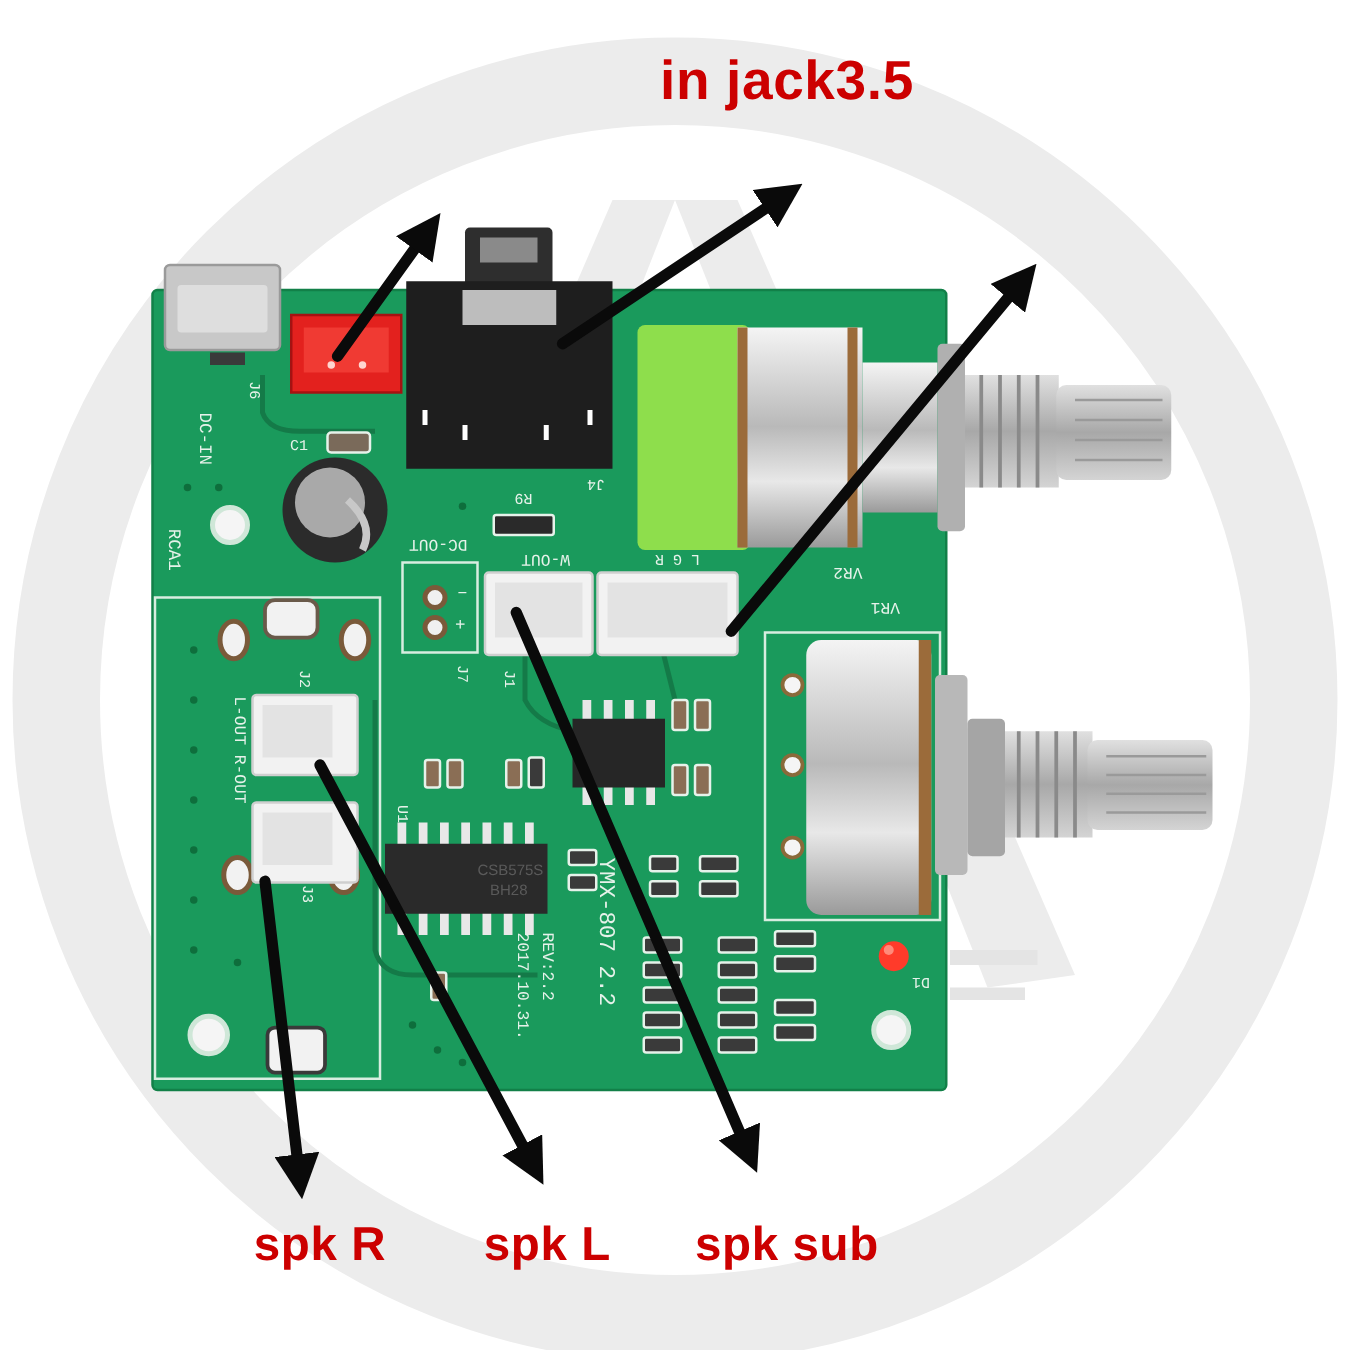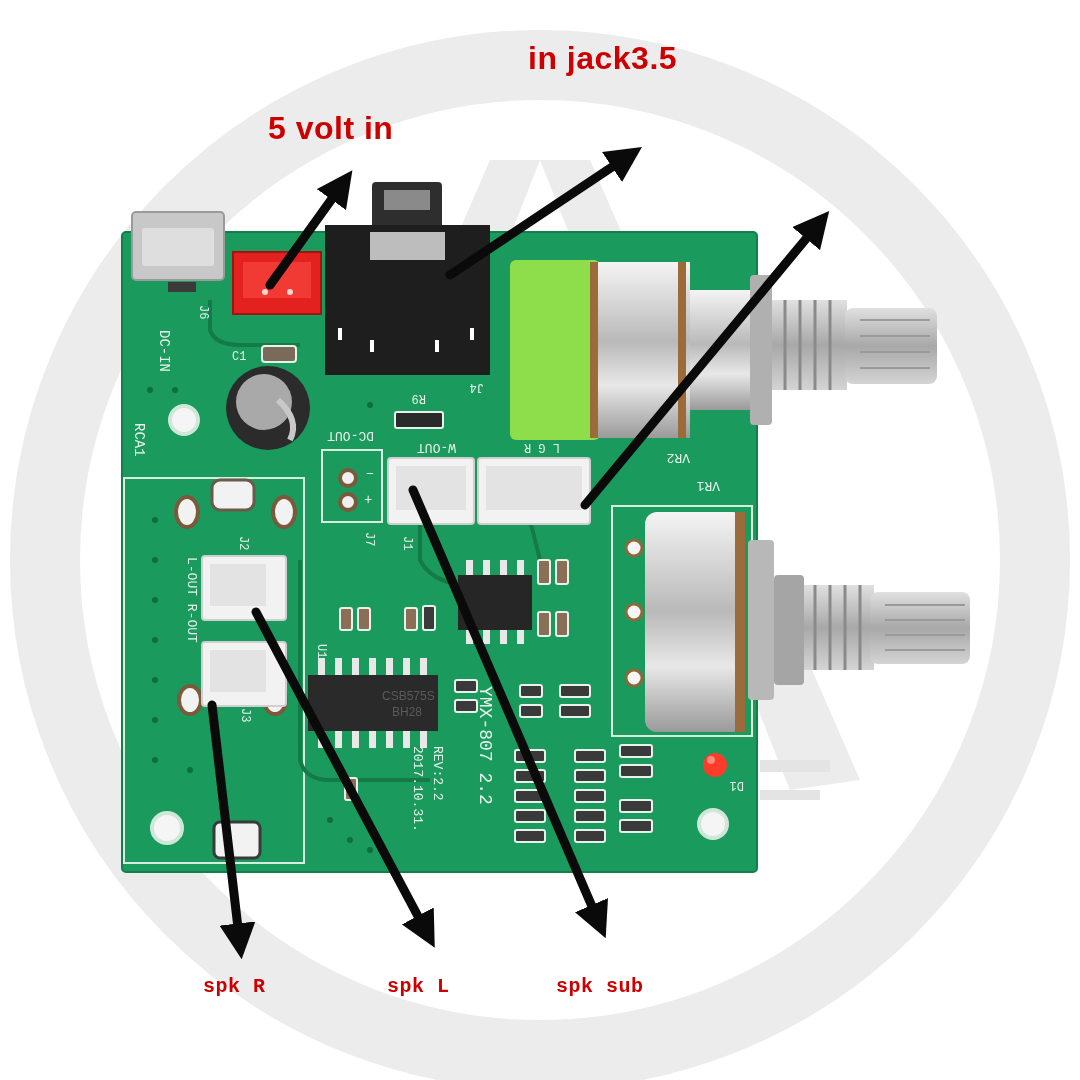--- a/index.html
+++ b/index.html
@@ -1,20 +1,20 @@
 <!DOCTYPE html>
 <html><head>
 <meta charset="utf-8">
 <style>
   html,body{margin:0;padding:0;background:#ffffff;}
   body{width:1080px;height:1080px;position:relative;overflow:hidden;font-family:"Liberation Sans",sans-serif;}
   .stage{position:absolute;left:0;top:0;width:1080px;height:1080px;}
   .lbl{position:absolute;color:#cc0000;font-weight:bold;font-family:"Liberation Sans",sans-serif;white-space:nowrap;letter-spacing:0.5px;}
-  .lbl.top{font-size:32px;}
-  .lbl.bot{font-size:20px;font-family:Liberation Mono, monospace;}
+  .lbl.top{font-size:44px;}
+  .lbl.bot{font-size:38px;}
   .silk{font-family:"Liberation Mono",monospace;fill:#e6f2ea;}
 </style>
 </head>
 <body>
 
 <div class="stage">
 <svg width="1080" height="1080" viewBox="0 0 1080 1080" xmlns="http://www.w3.org/2000/svg">
   <defs>
     <marker id="ah" viewBox="0 0 10 10" refX="6" refY="5" markerWidth="4" markerHeight="4" orient="auto-start-reverse">
       <path d="M0,0 L10,5 L0,10 z" fill="#0a0a0a"></path>
@@ -293,18 +293,17 @@
   <g stroke="#0a0a0a" stroke-width="9" stroke-linecap="round" fill="none">
     <line x1="270" y1="285" x2="344" y2="182" marker-end="url(#ah)"></line>
     <line x1="450" y1="275" x2="630" y2="155" marker-end="url(#ah)"></line>
     <line x1="585" y1="505" x2="820" y2="222" marker-end="url(#ah)"></line>
     <line x1="212" y1="705" x2="240" y2="945" marker-end="url(#ah)"></line>
     <line x1="256" y1="612" x2="428" y2="935" marker-end="url(#ah)"></line>
     <line x1="413" y1="490" x2="600" y2="925" marker-end="url(#ah)"></line>
   </g>
 </svg>
 
-<div class="lbl top" style="left:268px;top:110px;">5 volt in</div>
 <div class="lbl top" style="left:528px;top:40px;">in jack3.5</div>
 <div class="lbl bot" style="left:203px;top:975px;">spk R</div>
 <div class="lbl bot" style="left:387px;top:975px;">spk L</div>
 <div class="lbl bot" style="left:556px;top:975px;text-align:right;">spk sub</div>
 </div>
 
 </body></html>

